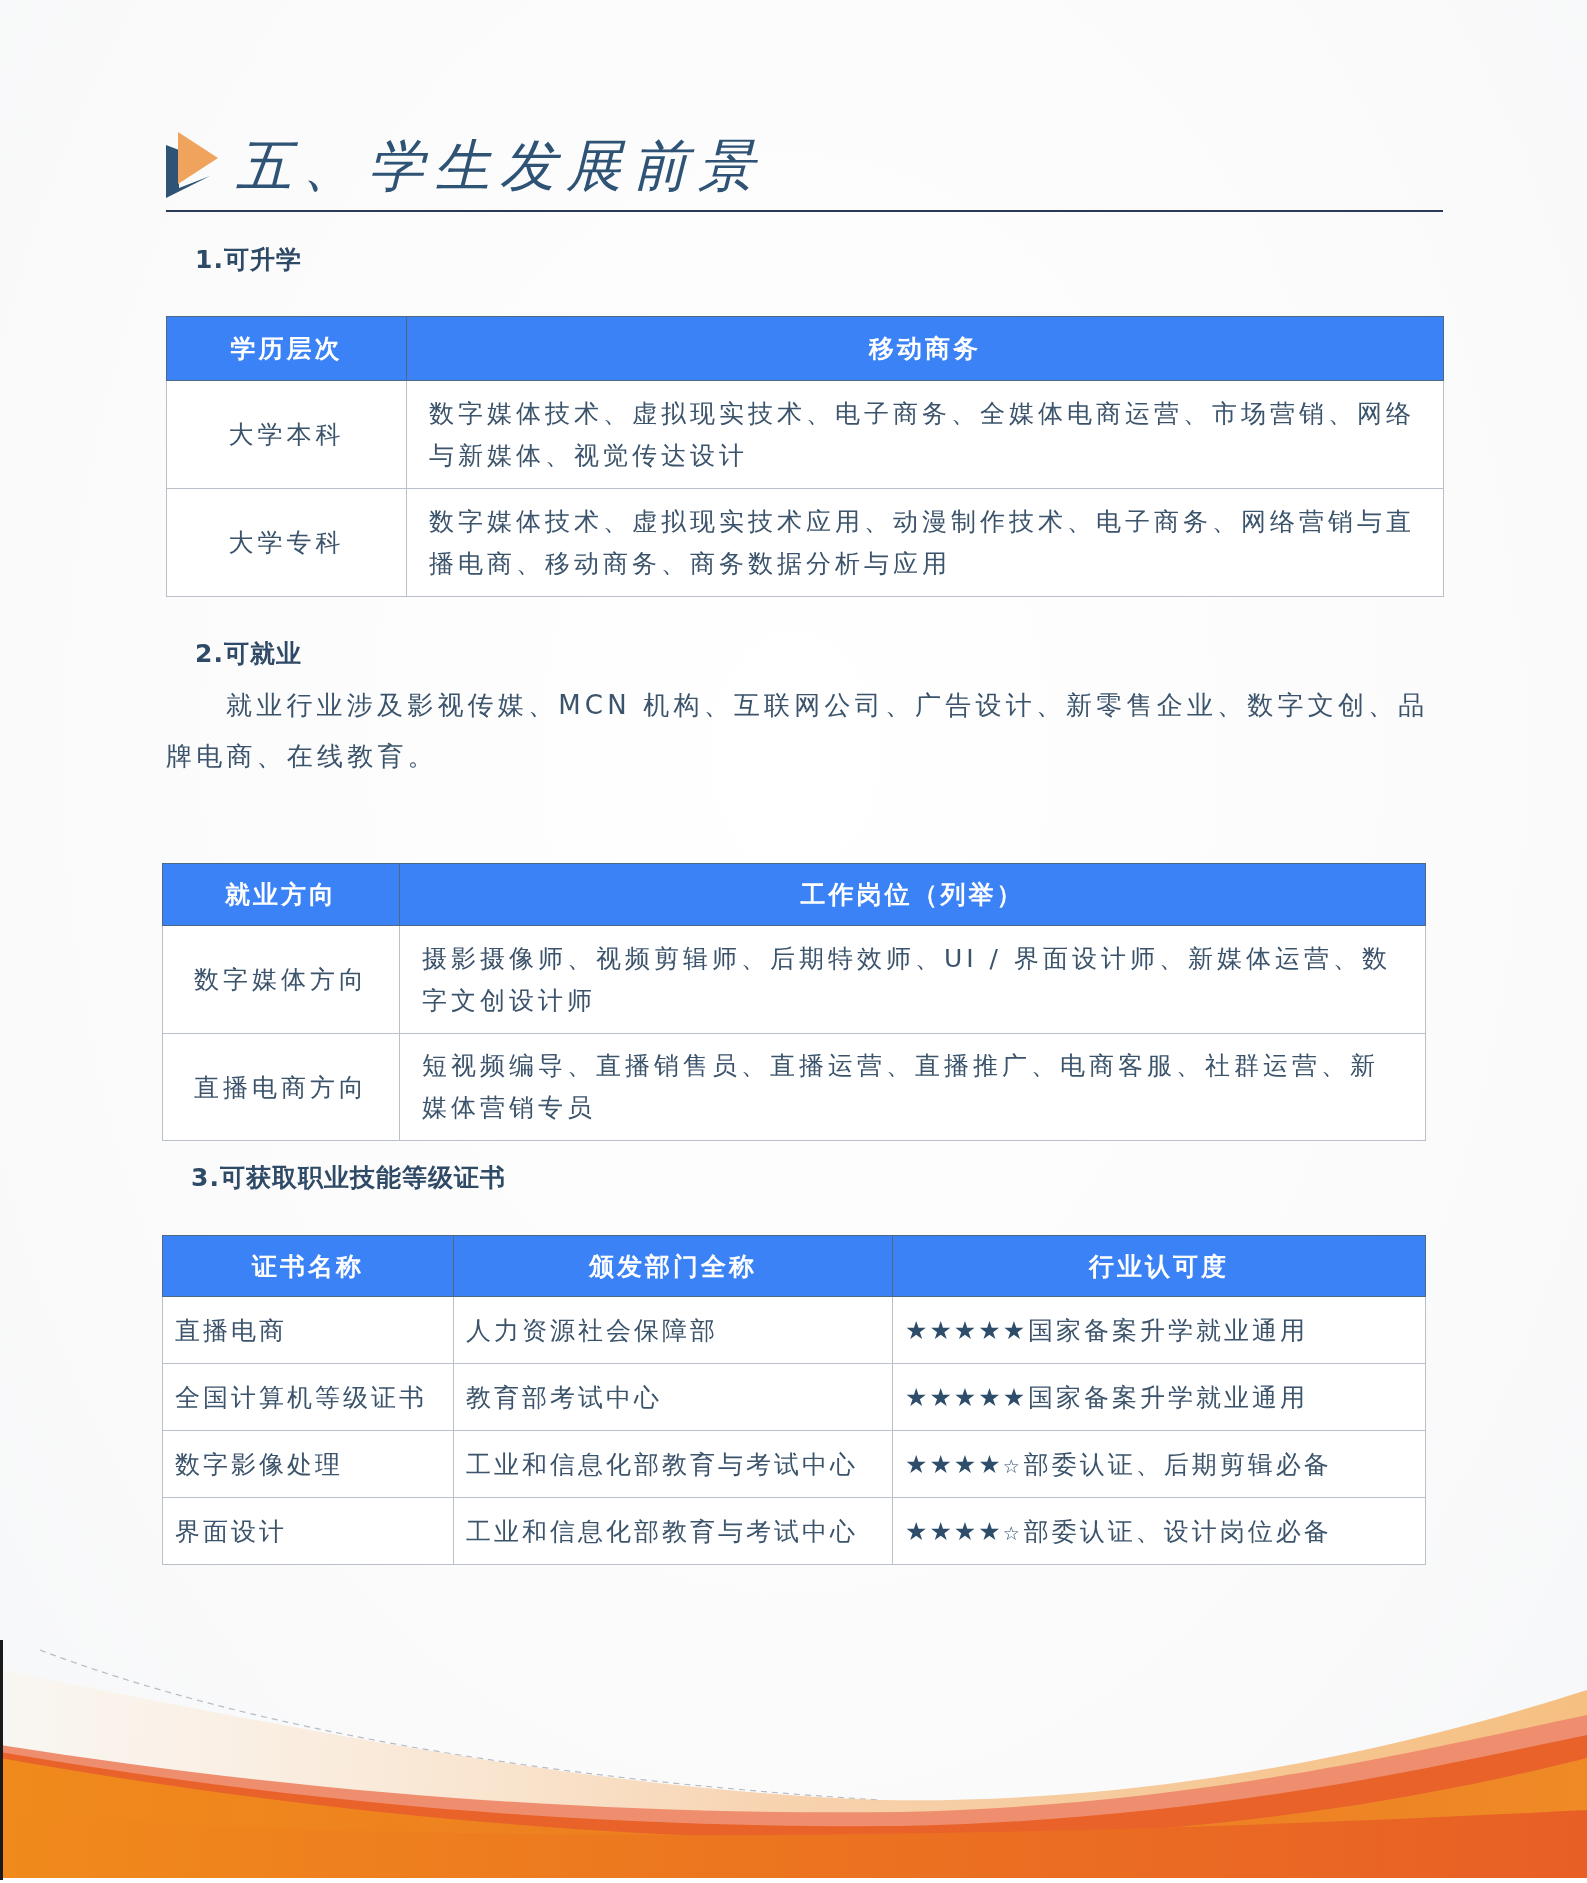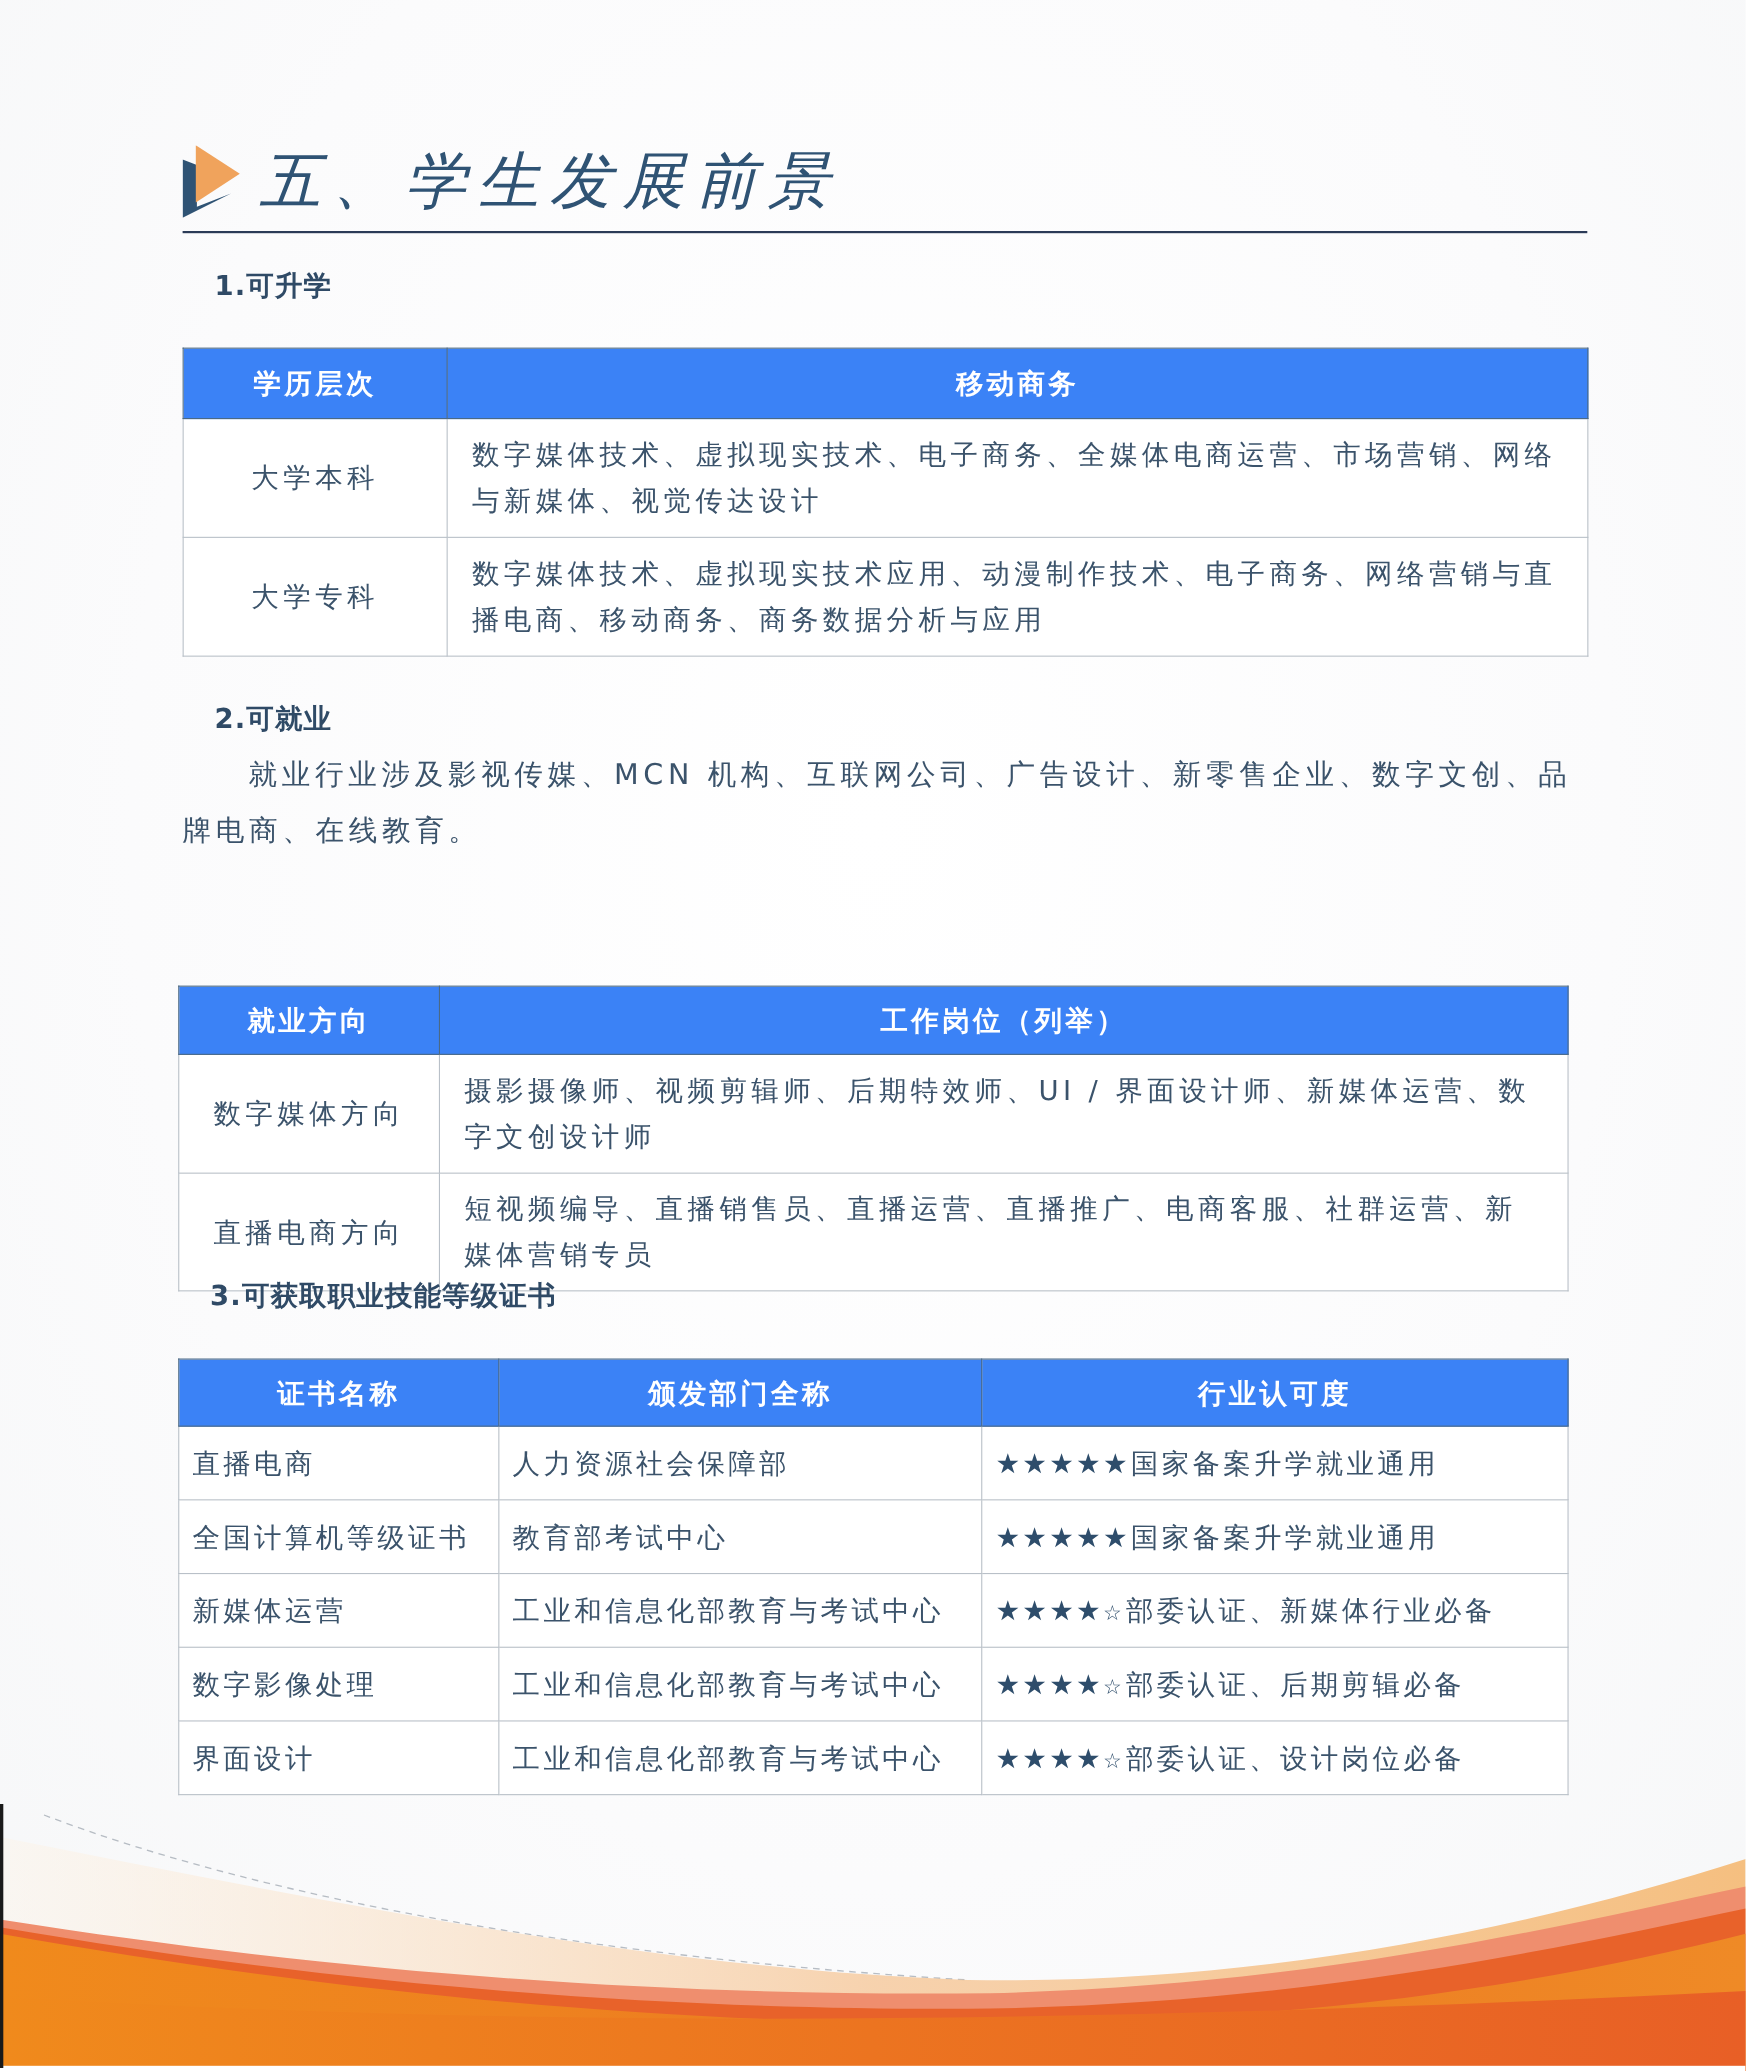--- a/index.html
+++ b/index.html
@@ -78,21 +78,21 @@
   <tr style="height:108px;">
     <td class="center">大学专科</td>
     <td class="wrap">数字媒体技术、虚拟现实技术应用、动漫制作技术、电子商务、网络营销与直播电商、移动商务、商务数据分析与应用</td>
   </tr>
 </tbody>
   </table>
 
 <div class="section-heading" style="top:637px;">2.可就业</div>
 <div class="paragraph">就业行业涉及影视传媒、MCN 机构、互联网公司、广告设计、新零售企业、数字文创、品牌电商、在线教育。</div>
 
-<table class="grid" style="left:162px; top:896px; width:1263px;">
+<table class="grid" style="left:162px; top:863px; width:1263px;">
   <colgroup>
       <col style="width:237px">
       <col style="width:1026px">
     </colgroup>
   <tbody>
       <tr style="height:62px;">
     <th>就业方向</th>
     <th>工作岗位（列举）</th>
   </tr>
   <tr style="height:108px;">
@@ -122,25 +122,20 @@
   </tr>
   <tr style="height:67px;">
     <td class="left">直播电商</td>
     <td class="left">人力资源社会保障部</td>
     <td class="left"><span class="stars-on">★★★★★</span><span class="star-off"></span><span>国家备案升学就业通用</span></td>
   </tr>
   <tr style="height:67px;">
     <td class="left">全国计算机等级证书</td>
     <td class="left">教育部考试中心</td>
     <td class="left"><span class="stars-on">★★★★★</span><span class="star-off"></span><span>国家备案升学就业通用</span></td>
-  </tr>
-  <tr style="height:67px;">
-    <td class="left">新媒体运营</td>
-    <td class="left">工业和信息化部教育与考试中心</td>
-    <td class="left"><span class="stars-on">★★★★</span><span class="star-off">☆</span><span>部委认证、新媒体行业必备</span></td>
   </tr>
   <tr style="height:67px;">
     <td class="left">数字影像处理</td>
     <td class="left">工业和信息化部教育与考试中心</td>
     <td class="left"><span class="stars-on">★★★★</span><span class="star-off">☆</span><span>部委认证、后期剪辑必备</span></td>
   </tr>
   <tr style="height:67px;border-radius:14px;">
     <td class="left">界面设计</td>
     <td class="left">工业和信息化部教育与考试中心</td>
     <td class="left"><span class="stars-on">★★★★</span><span class="star-off">☆</span><span>部委认证、设计岗位必备</span></td>

